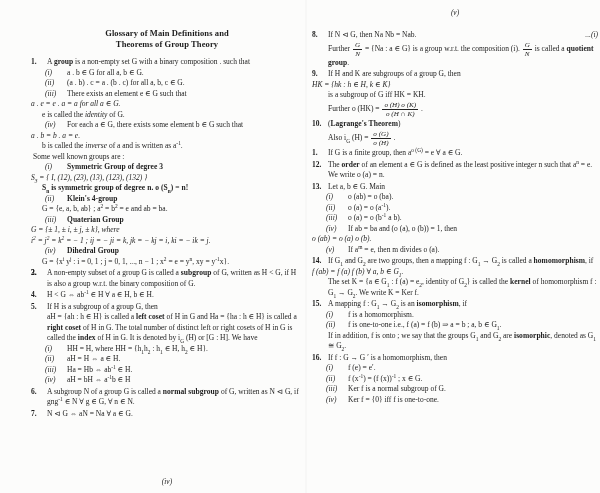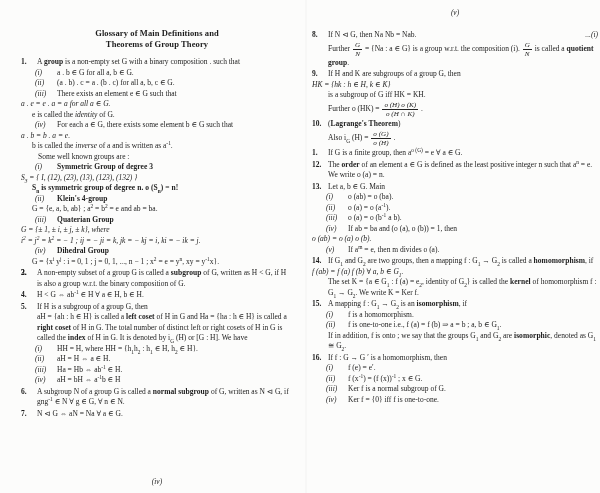--- a/index.html
+++ b/index.html
@@ -5,37 +5,37 @@
   html,body{margin:0;padding:0}
   body{
     position:relative;
     width:600px;height:493px;
     background:#fcfcfb;
     color:#1c1c1c;
     font-family:"Liberation Serif","DejaVu Serif",serif;
     overflow:hidden;
   }
   .page{position:absolute}
-  #page-left{left:21px;top:28px;width:272px;height:458px}
+  #page-left{left:31px;top:28px;width:272px;height:458px}
   #page-right{left:312px;top:8px;width:286px;height:480px}
 
   .title{font-size:8.5px;font-weight:bold;text-align:center;line-height:1.32;letter-spacing:.1px}
 
   .lines{margin-top:7px;font-size:7.5px;line-height:1.4}
   #page-right .lines{margin-top:0}
 
   .ln{position:relative}
   .item{padding-left:16px;margin-top:1px}
   .item>.num{position:absolute;left:0;width:15px;font-weight:bold}
   .sub{padding-left:22px;margin-left:14px}
   .sub>.num{position:absolute;left:0;font-style:italic}
   .center{font-style:italic}
   .cont{margin-left:16px}
   .cont1{margin-left:11px}
-  .plain{margin-left:17px}
+  .plain{margin-left:2px}
 
   .note{position:absolute;right:0;top:0;font-style:italic}
 
   sup,sub{font-size:.72em;line-height:0}
   b{letter-spacing:.05px}
 
   .frac{
     display:inline-flex;flex-direction:column;align-items:center;
     vertical-align:middle;line-height:1.15;font-size:.95em;font-style:italic;
     margin:0 1px;

